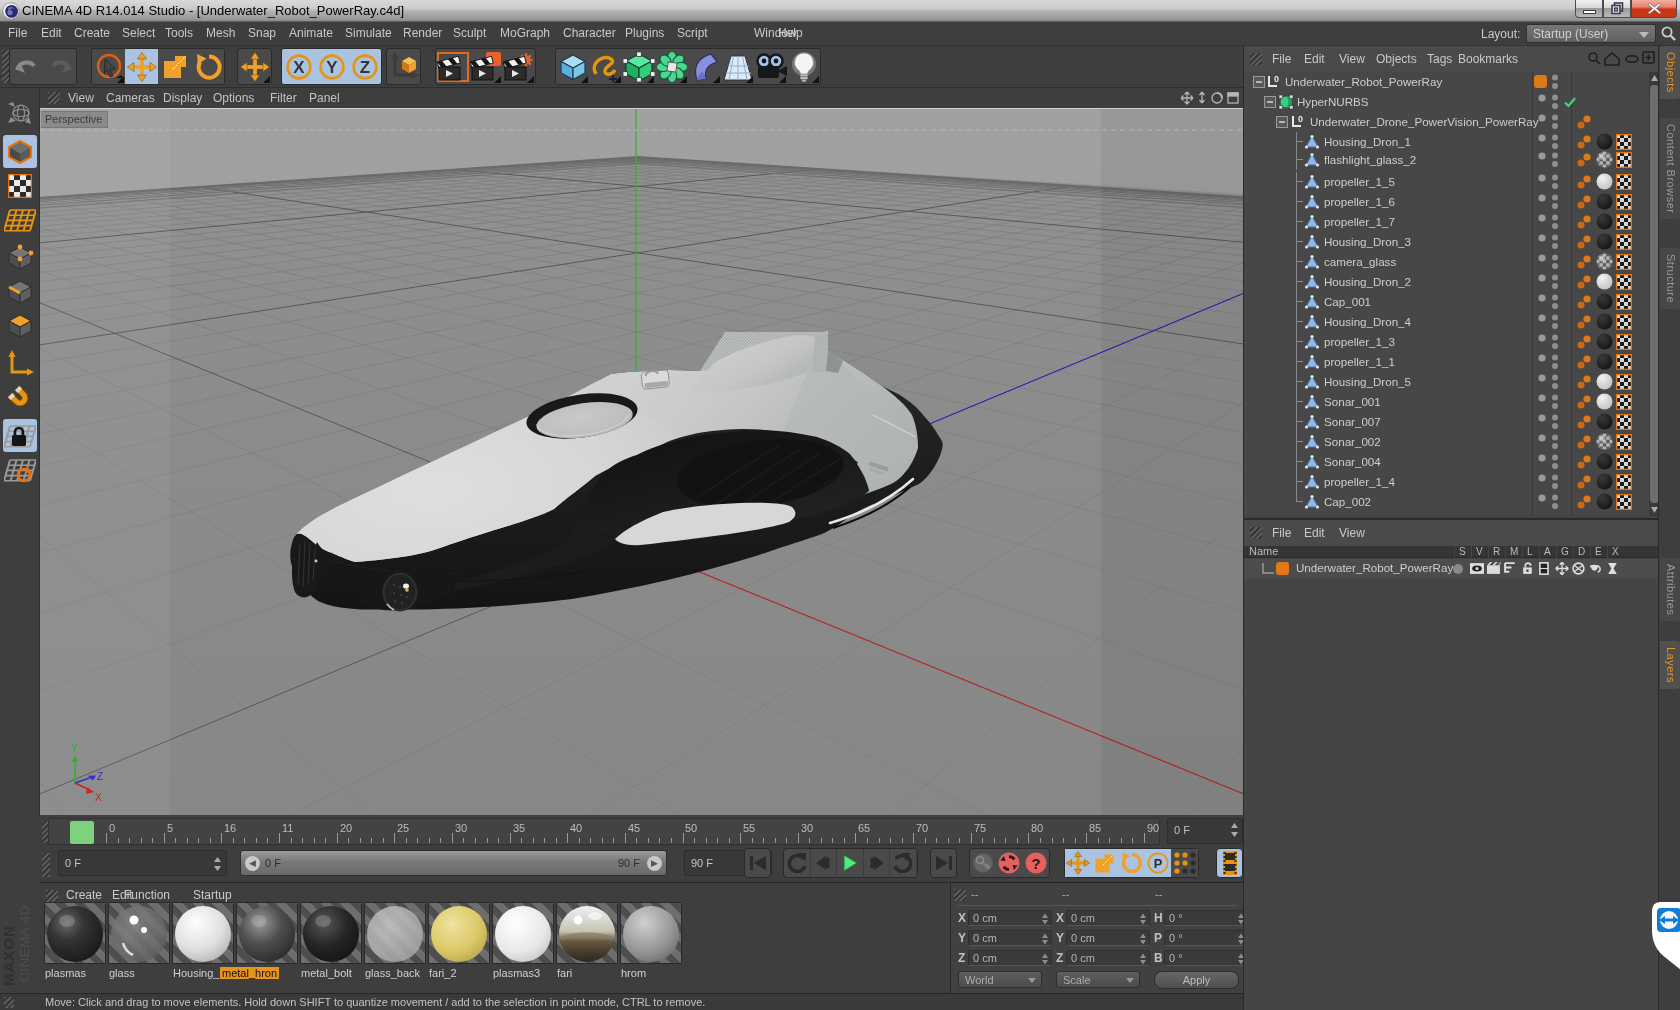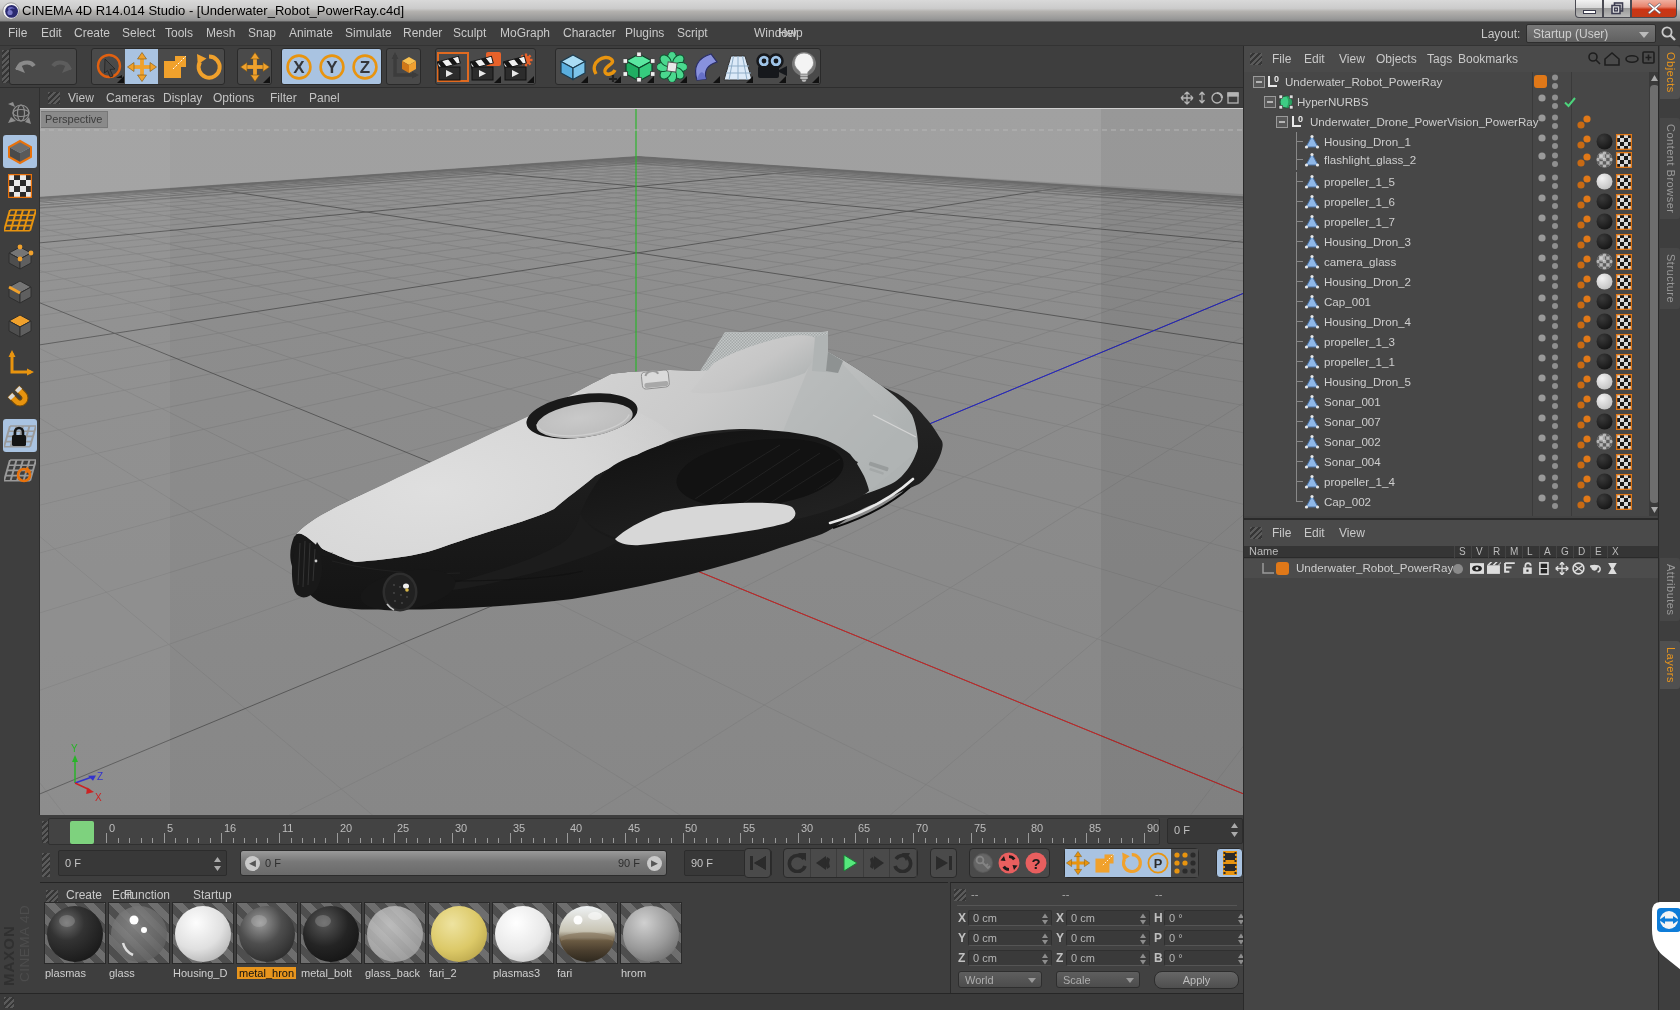--- a/index.html
+++ b/index.html
@@ -1159,21 +1159,21 @@
         <defs>
           <radialGradient id="g_metal" cx="0.38" cy="0.3" r="0.95">
             <stop offset="0" stop-color="#9a9a9a"></stop>
             <stop offset="0.4" stop-color="#4e4e4e"></stop>
             <stop offset="1" stop-color="#1a1a1a"></stop>
           </radialGradient>
         </defs>
         <circle cx="30" cy="31" r="28" fill="url(#g_metal)"></circle>
         <ellipse cx="22" cy="18" rx="8" ry="6" fill="#cfcfcf" opacity="0.25"></ellipse>
       </svg></div>
-    <div class="slabel sel" style="left:197px">metal_hron</div>
+    <div class="slabel sel" style="left:180px">metal_hron</div>
     <div class="swatch" style="left:260px"><svg width="60" height="60" viewBox="0 0 60 60">
         <defs>
           <radialGradient id="g_black" cx="0.38" cy="0.3" r="0.95">
             <stop offset="0" stop-color="#585858"></stop>
             <stop offset="0.45" stop-color="#242424"></stop>
             <stop offset="1" stop-color="#0c0c0c"></stop>
           </radialGradient>
         </defs>
         <circle cx="30" cy="31" r="28" fill="url(#g_black)"></circle>
         <ellipse cx="22" cy="18" rx="8" ry="6" fill="#cfcfcf" opacity="0.25"></ellipse>
@@ -1282,20 +1282,21 @@
     <div class="cfield" style="left:213px;top:67px">0 °<svg style="position:absolute;right:2px;top:2px" width="8" height="12">
         <path d="M4 0.5 L7 5 H1 Z M4 11.5 L1 7 H7 Z" fill="#8d8d8d"></path>
       </svg></div>
  <div class="cdd" style="left:7px;top:88px">World</div>
  <div class="cdd" style="left:105px;top:88px">Scale</div>
  <div id="applybtn">Apply</div>
 </div>
 
 <div id="statusbar">
  <div class="grip" style="left:4px;top:3px;width:10px;height:11px"></div>
+ <div class="stext">Move: Click and drag to move elements. Hold down SHIFT to quantize movement / add to the selection in point mode, CTRL to remove.</div>
 </div>
 
 <svg style="position:absolute;left:0px;top:890px" width="40" height="100">
 <text x="0" y="0" font-size="15" font-weight="bold" fill="#303030" letter-spacing="1" transform="translate(14 96) rotate(-90)">MAXON</text>
 <text x="0" y="0" font-size="13.5" fill="#4d4d4d" letter-spacing="0.5" transform="translate(29 92) rotate(-90)">CINEMA 4D</text>
 </svg>
 
 <div id="rightwrap">
  <div id="omheader">
   <div class="grip" style="left:6px;top:7px;width:12px;height:12px"></div>

